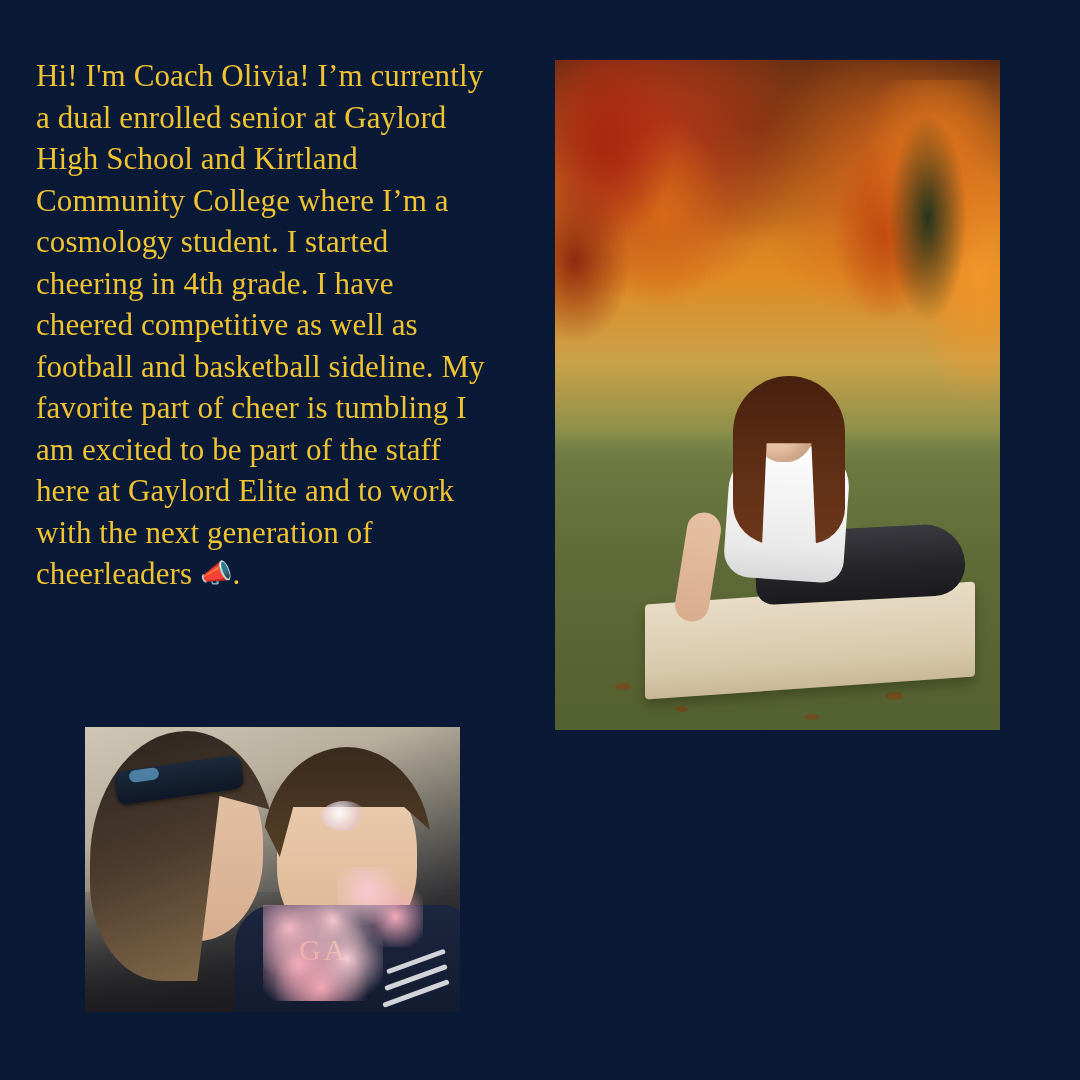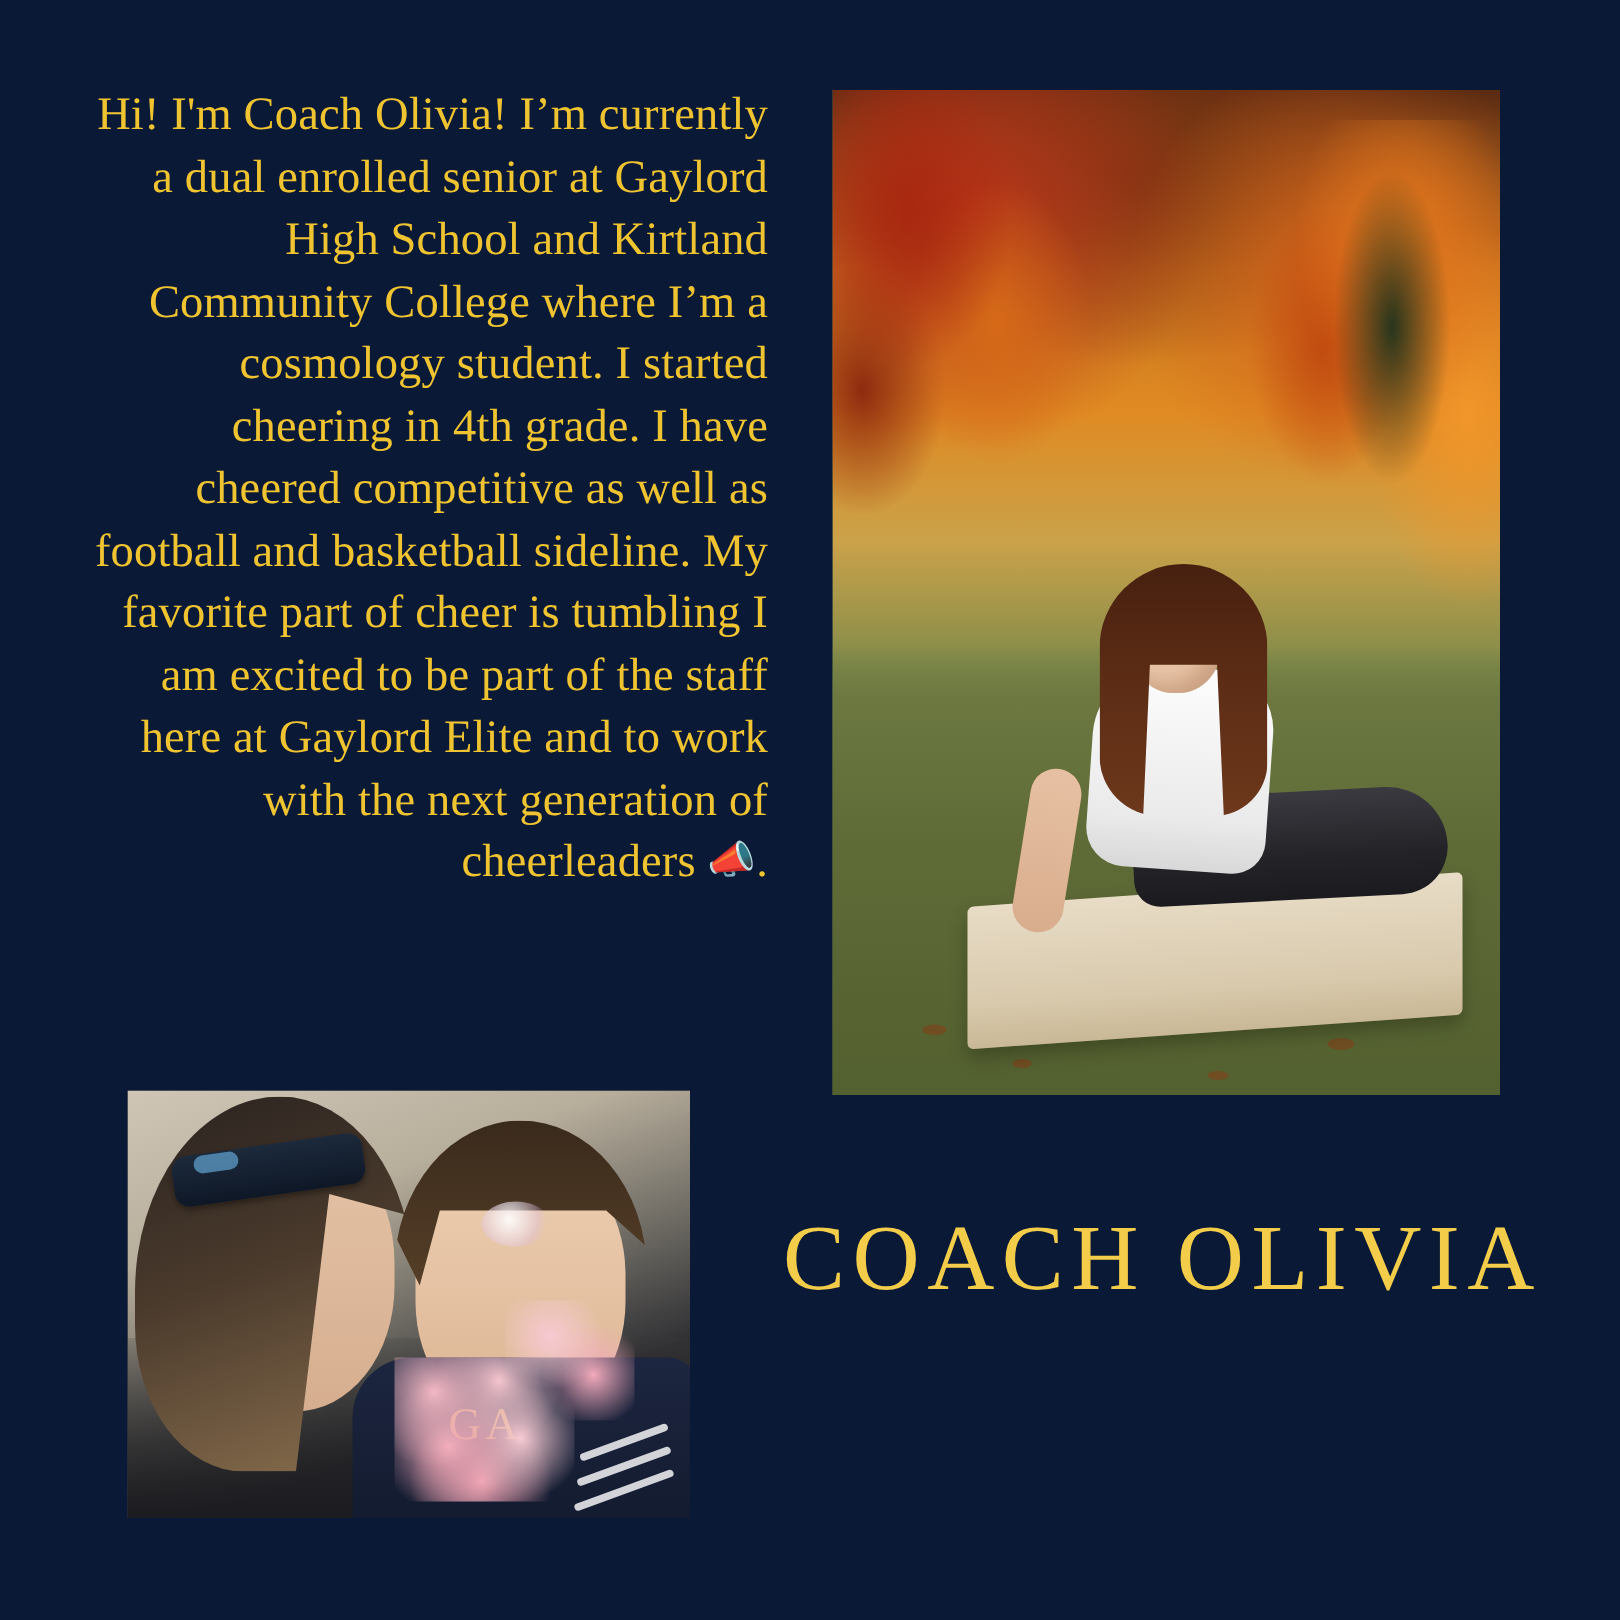--- a/index.html
+++ b/index.html
@@ -16,24 +16,24 @@
   .canvas {
     position: relative;
     width: 1080px;
     height: 1080px;
     background: #0a1a36;
   }
 
   
   .bio {
     position: absolute;
-    left: 60px;
+    left: 36px;
     top: 55px;
     width: 452px;
-    text-align: right;
+    text-align: left;
     color: #f0c330;
     font-family: "Liberation Serif", serif;
     font-size: 31px;
     line-height: 41.5px;
     letter-spacing: 0.1px;
   }
   .bio .megaphone {
     display: inline-block;
     color: #3fa9f5;
     font-size: 26px;
@@ -329,15 +329,14 @@
     <div class="glitter"></div>
     <div class="jersey"></div>
     <div class="jersey-letters">GA</div>
     <div class="stripe" style="left:300px;top:232px;width:62px;"></div>
     <div class="stripe" style="left:298px;top:248px;width:66px;"></div>
     <div class="stripe" style="left:296px;top:264px;width:70px;"></div>
     <div class="lei"></div>
     <div class="lei-2"></div>
   </div>
 
-  <div class="title">Coach Olivia</div>
 
 </div>
 
 </body></html>

